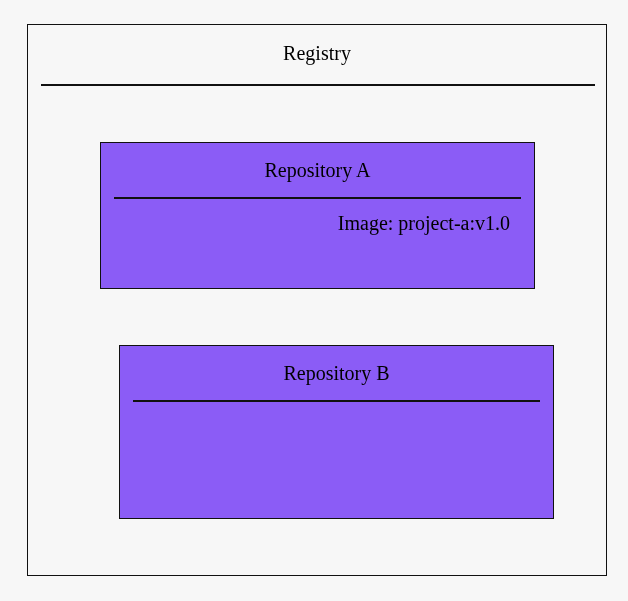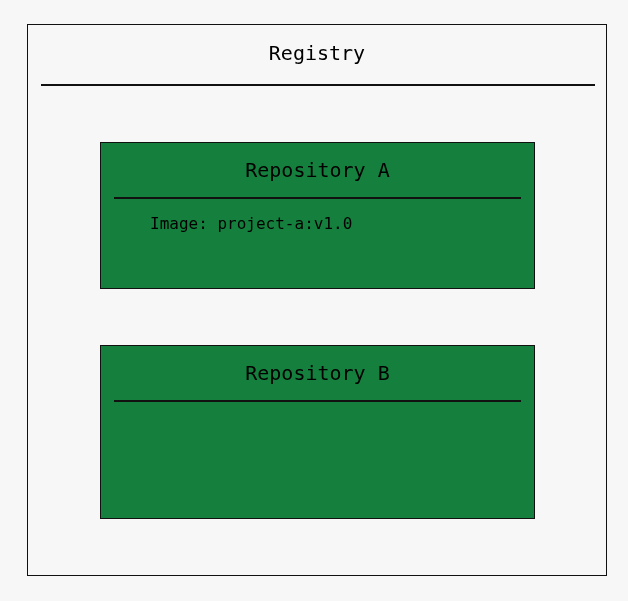--- a/index.html
+++ b/index.html
@@ -20,20 +20,21 @@
   
   .registry-box {
     position: absolute;
     left: 27px;
     top: 24px;
     width: 580px;
     height: 552px;
     box-sizing: border-box;
     border: 1.6px solid #111111;
     background: #f7f7f7;
+    font-family: Liberation Serif, serif;
   }
 
   .registry-title {
     position: absolute;
     left: 0;
     top: 15px;
     width: 100%;
     text-align: center;
     font-size: 20px;
     line-height: 26px;
@@ -50,24 +51,24 @@
     border-top: 2px solid #111111;
   }
 
   
   .repo-box {
     position: absolute;
     left: 72px;
     width: 435px;
     box-sizing: border-box;
     border: 1.6px solid #111111;
-    background: #15803d;
+    background: #8b5cf6;
   }
   .repo-box.repo-0 { top: 117px; height: 147px; }
-  .repo-box.repo-1 { top: 320px; height: 174px; }
+  .repo-box.repo-1 { top: 320px; height: 174px; margin-left: 19px; }
 
   .repo-title {
     position: absolute;
     left: 0;
     top: 14px;
     width: 100%;
     text-align: center;
     font-size: 20px;
     line-height: 26px;
     white-space: pre;
@@ -83,24 +84,24 @@
   }
 
   .repo-images {
     position: absolute;
     left: 49px;
     top: 66px;
     width: 360px;
   }
 
   .repo-image-line {
-    font-size: 16px;
+    font-size: 20px;
     line-height: 29px;
     white-space: pre;
-    text-align: left;
+    text-align: right;
   }
 </style>
 </head>
 <body>
 
 <div class="registry-box">
 
   <div class="registry-title">Registry</div>
 
   <div class="registry-rule"></div>

